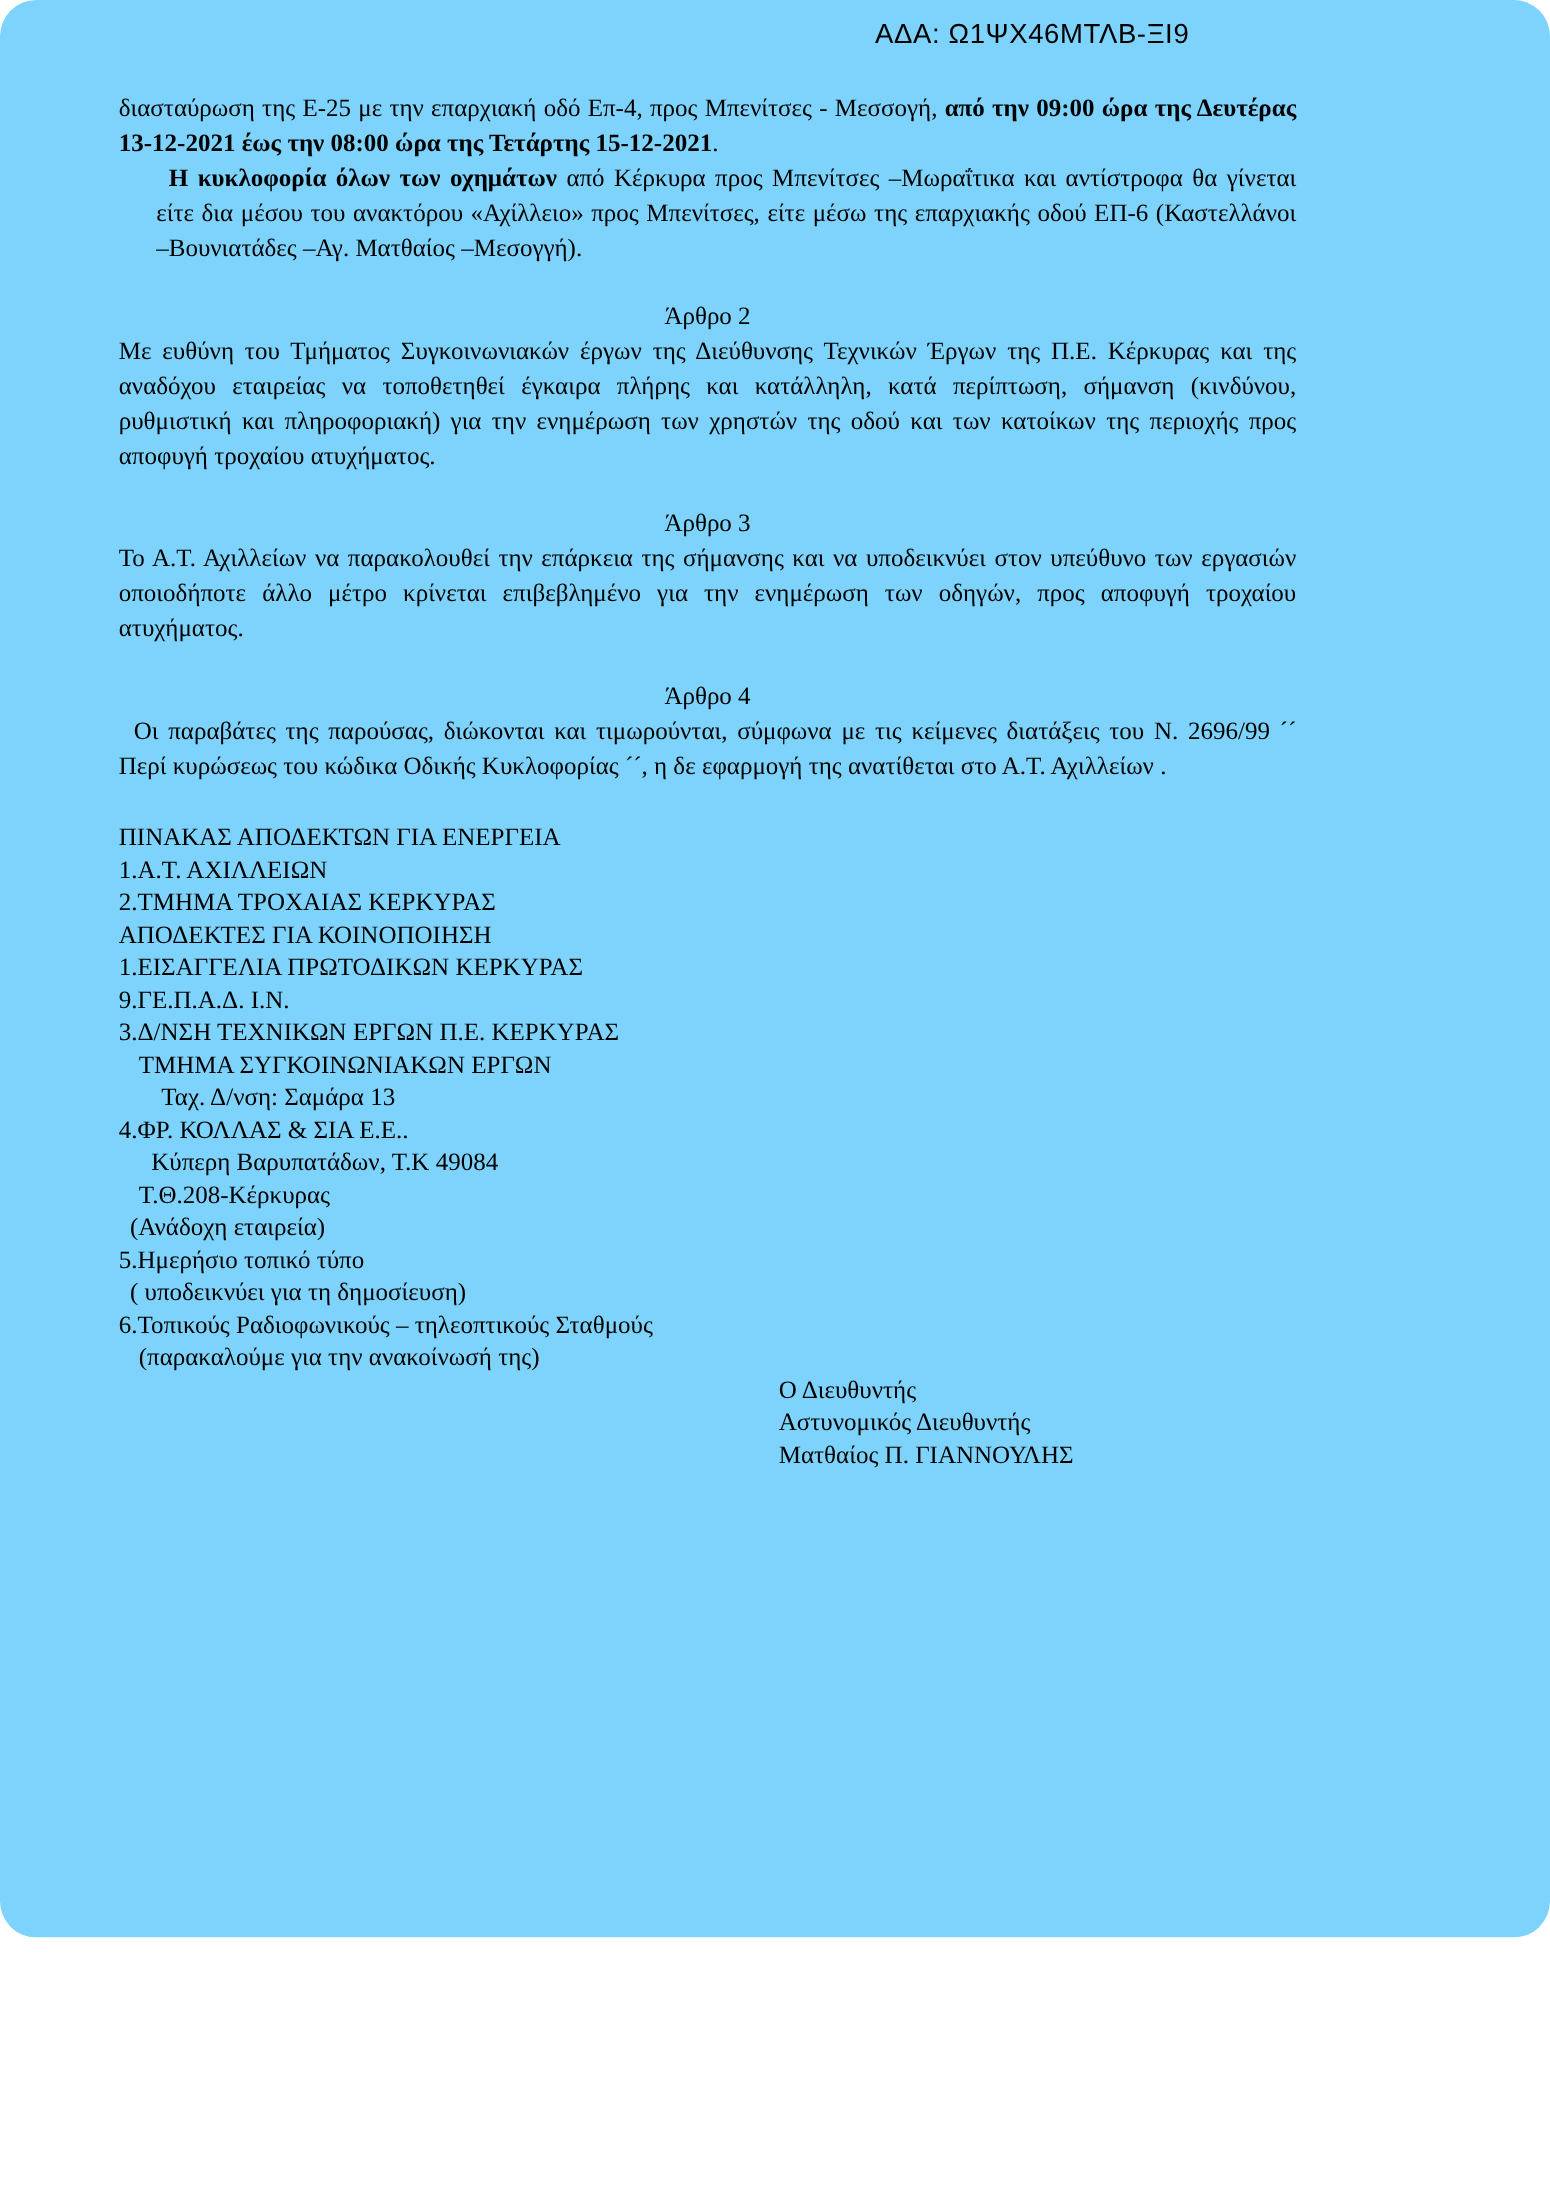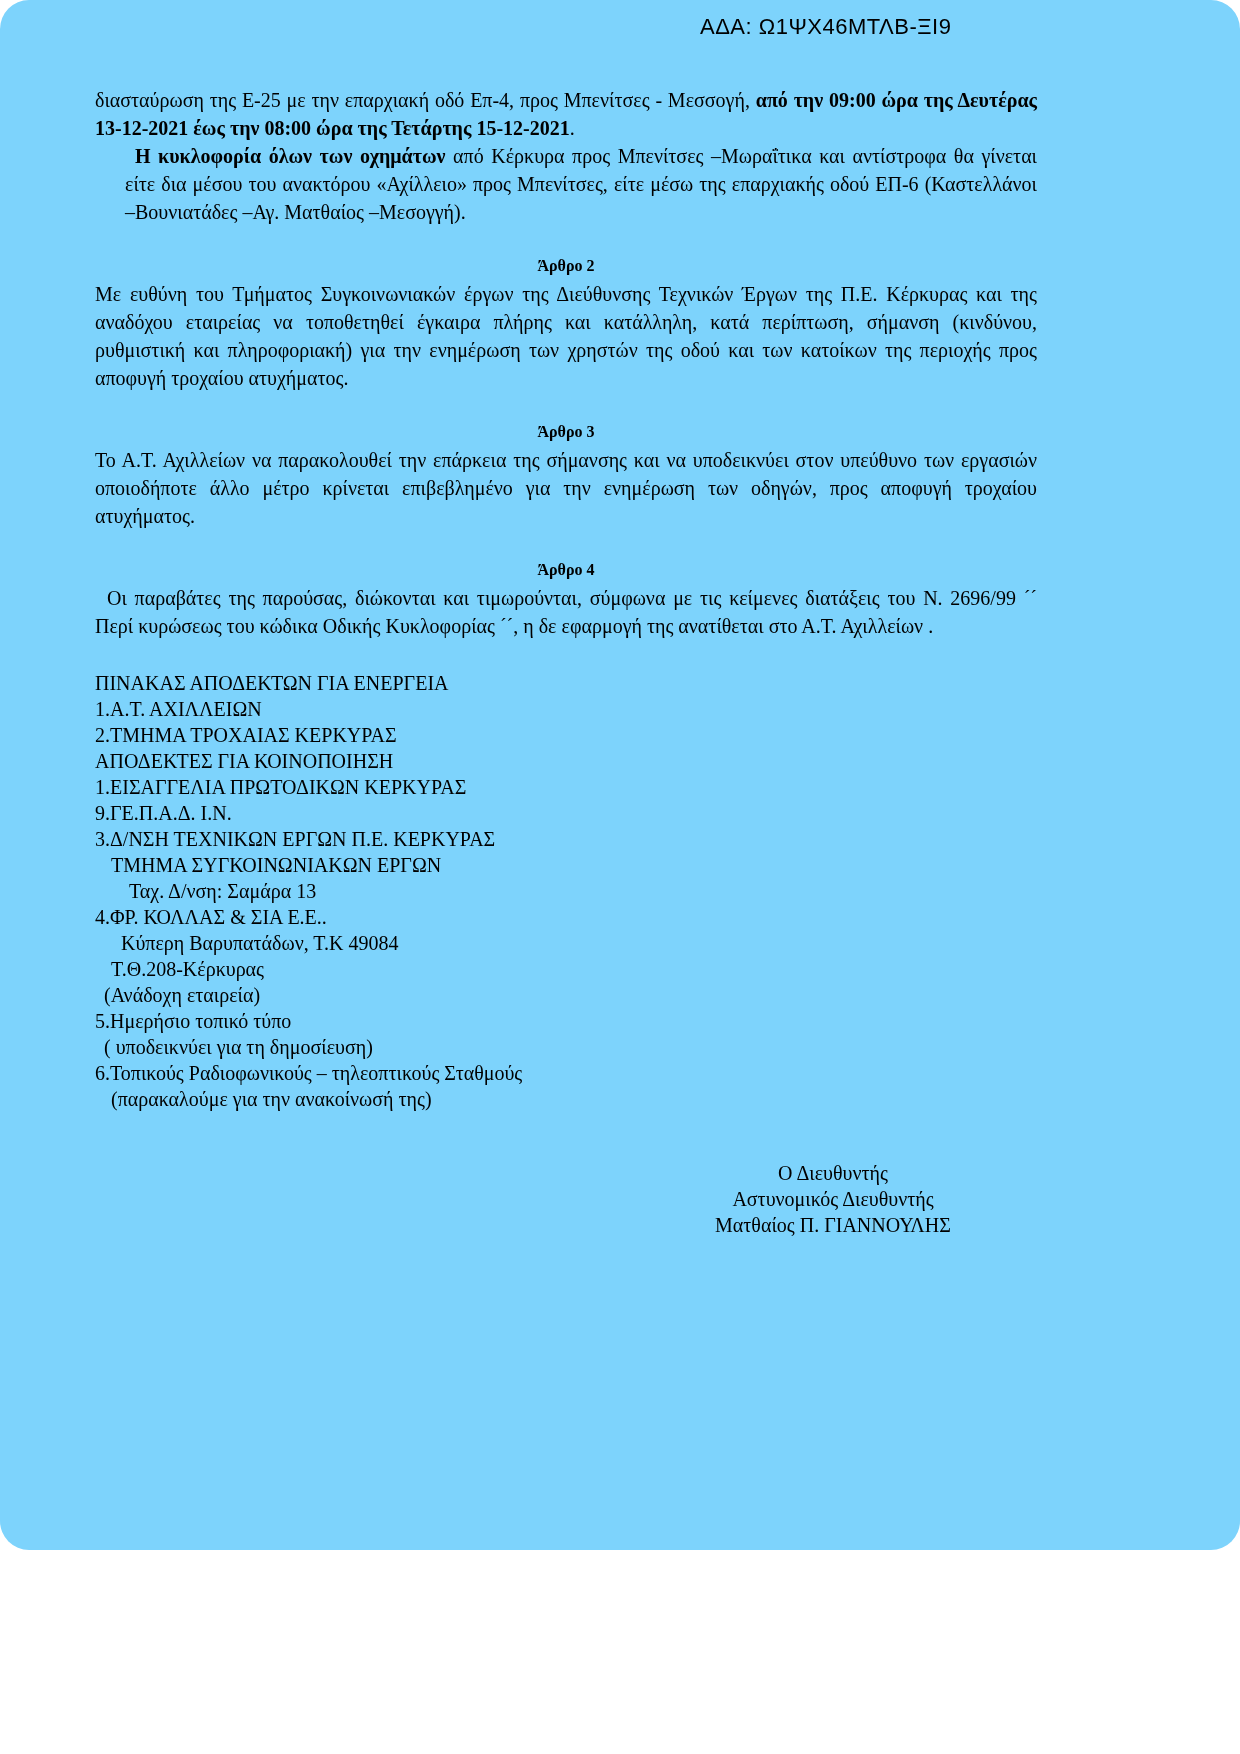--- a/index.html
+++ b/index.html
@@ -18,54 +18,53 @@
     left: 700px;
     top: 14px;
     font-family: "Liberation Sans", sans-serif;
     font-size: 22px;
     letter-spacing: 0.5px;
     white-space: nowrap;
   }
   .content {
     position: absolute;
     left: 95px;
-    top: 86px;
+    top: 73px;
     width: 942px;
     font-size: 20px;
     line-height: 28px;
   }
   .para { margin: 0; text-align: justify; }
   .para.indent-sm { text-indent: 10px; margin-left: 30px; }
   .bold { font-weight: bold; }
   .article { margin-top: 0; }
   .article-head {
     text-align: center;
-    font-weight: bold;
+    font-weight: normal;
     margin: 26px 0 0 0;
-    font-size: 16px;
+    font-size: 20px;
     line-height: 28px;
   }
   .article-body { margin: 0; text-align: justify; }
   .article-body.indent-sm { text-indent: 12px; }
   .recipients {
     margin-top: 30px;
     line-height: 26px;
   }
   .recipients-title { font-weight: normal; margin: 0; }
   .rl { margin: 0; white-space: nowrap; }
   .ind0 { padding-left: 0; }
   .ind1 { padding-left: 9px; }
   .ind2 { padding-left: 16px; }
   .ind2b { padding-left: 26px; }
   .ind3 { padding-left: 34px; }
   .signature {
-    margin-top: 48px;
     margin-left: 528px;
     width: 420px;
-    text-align: center;
+    text-align: left;
     line-height: 26px;
   }
   .sig-line { margin: 0; }
 </style>
 </head>
 <body>
 
 <div class="page">
 
   <div class="ada-header">ΑΔΑ: Ω1ΨΧ46ΜΤΛΒ-ΞΙ9</div>

